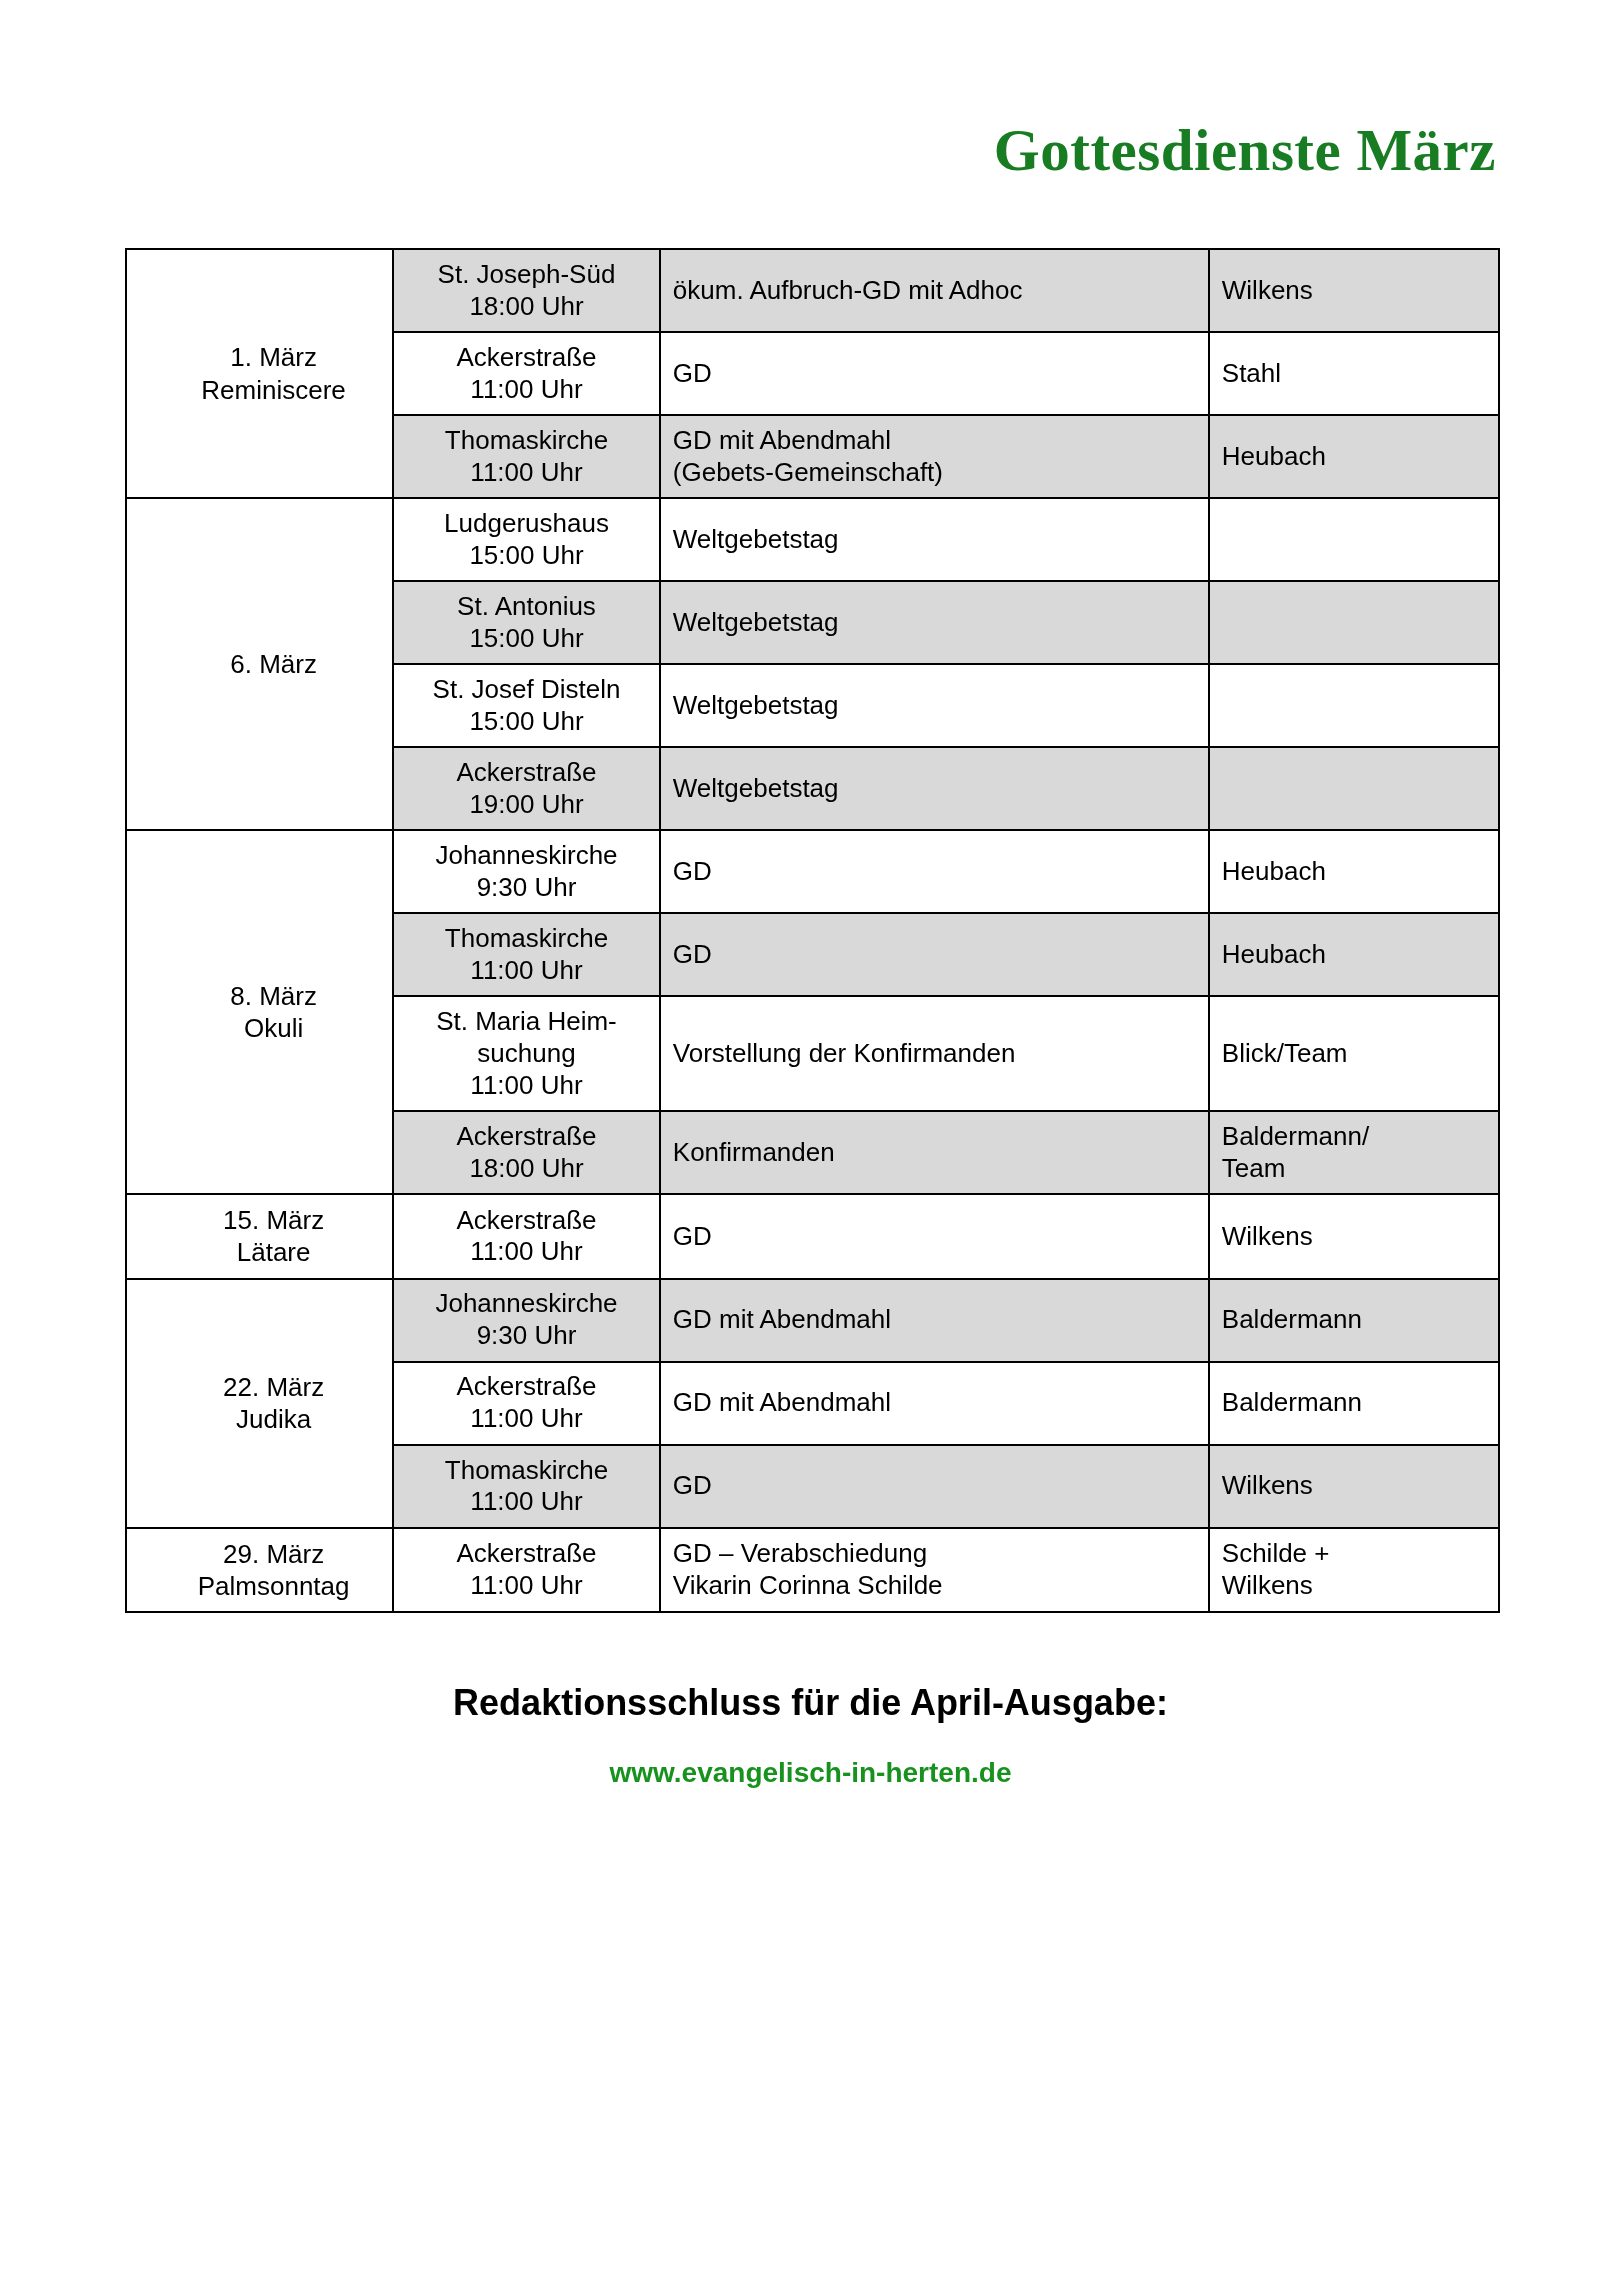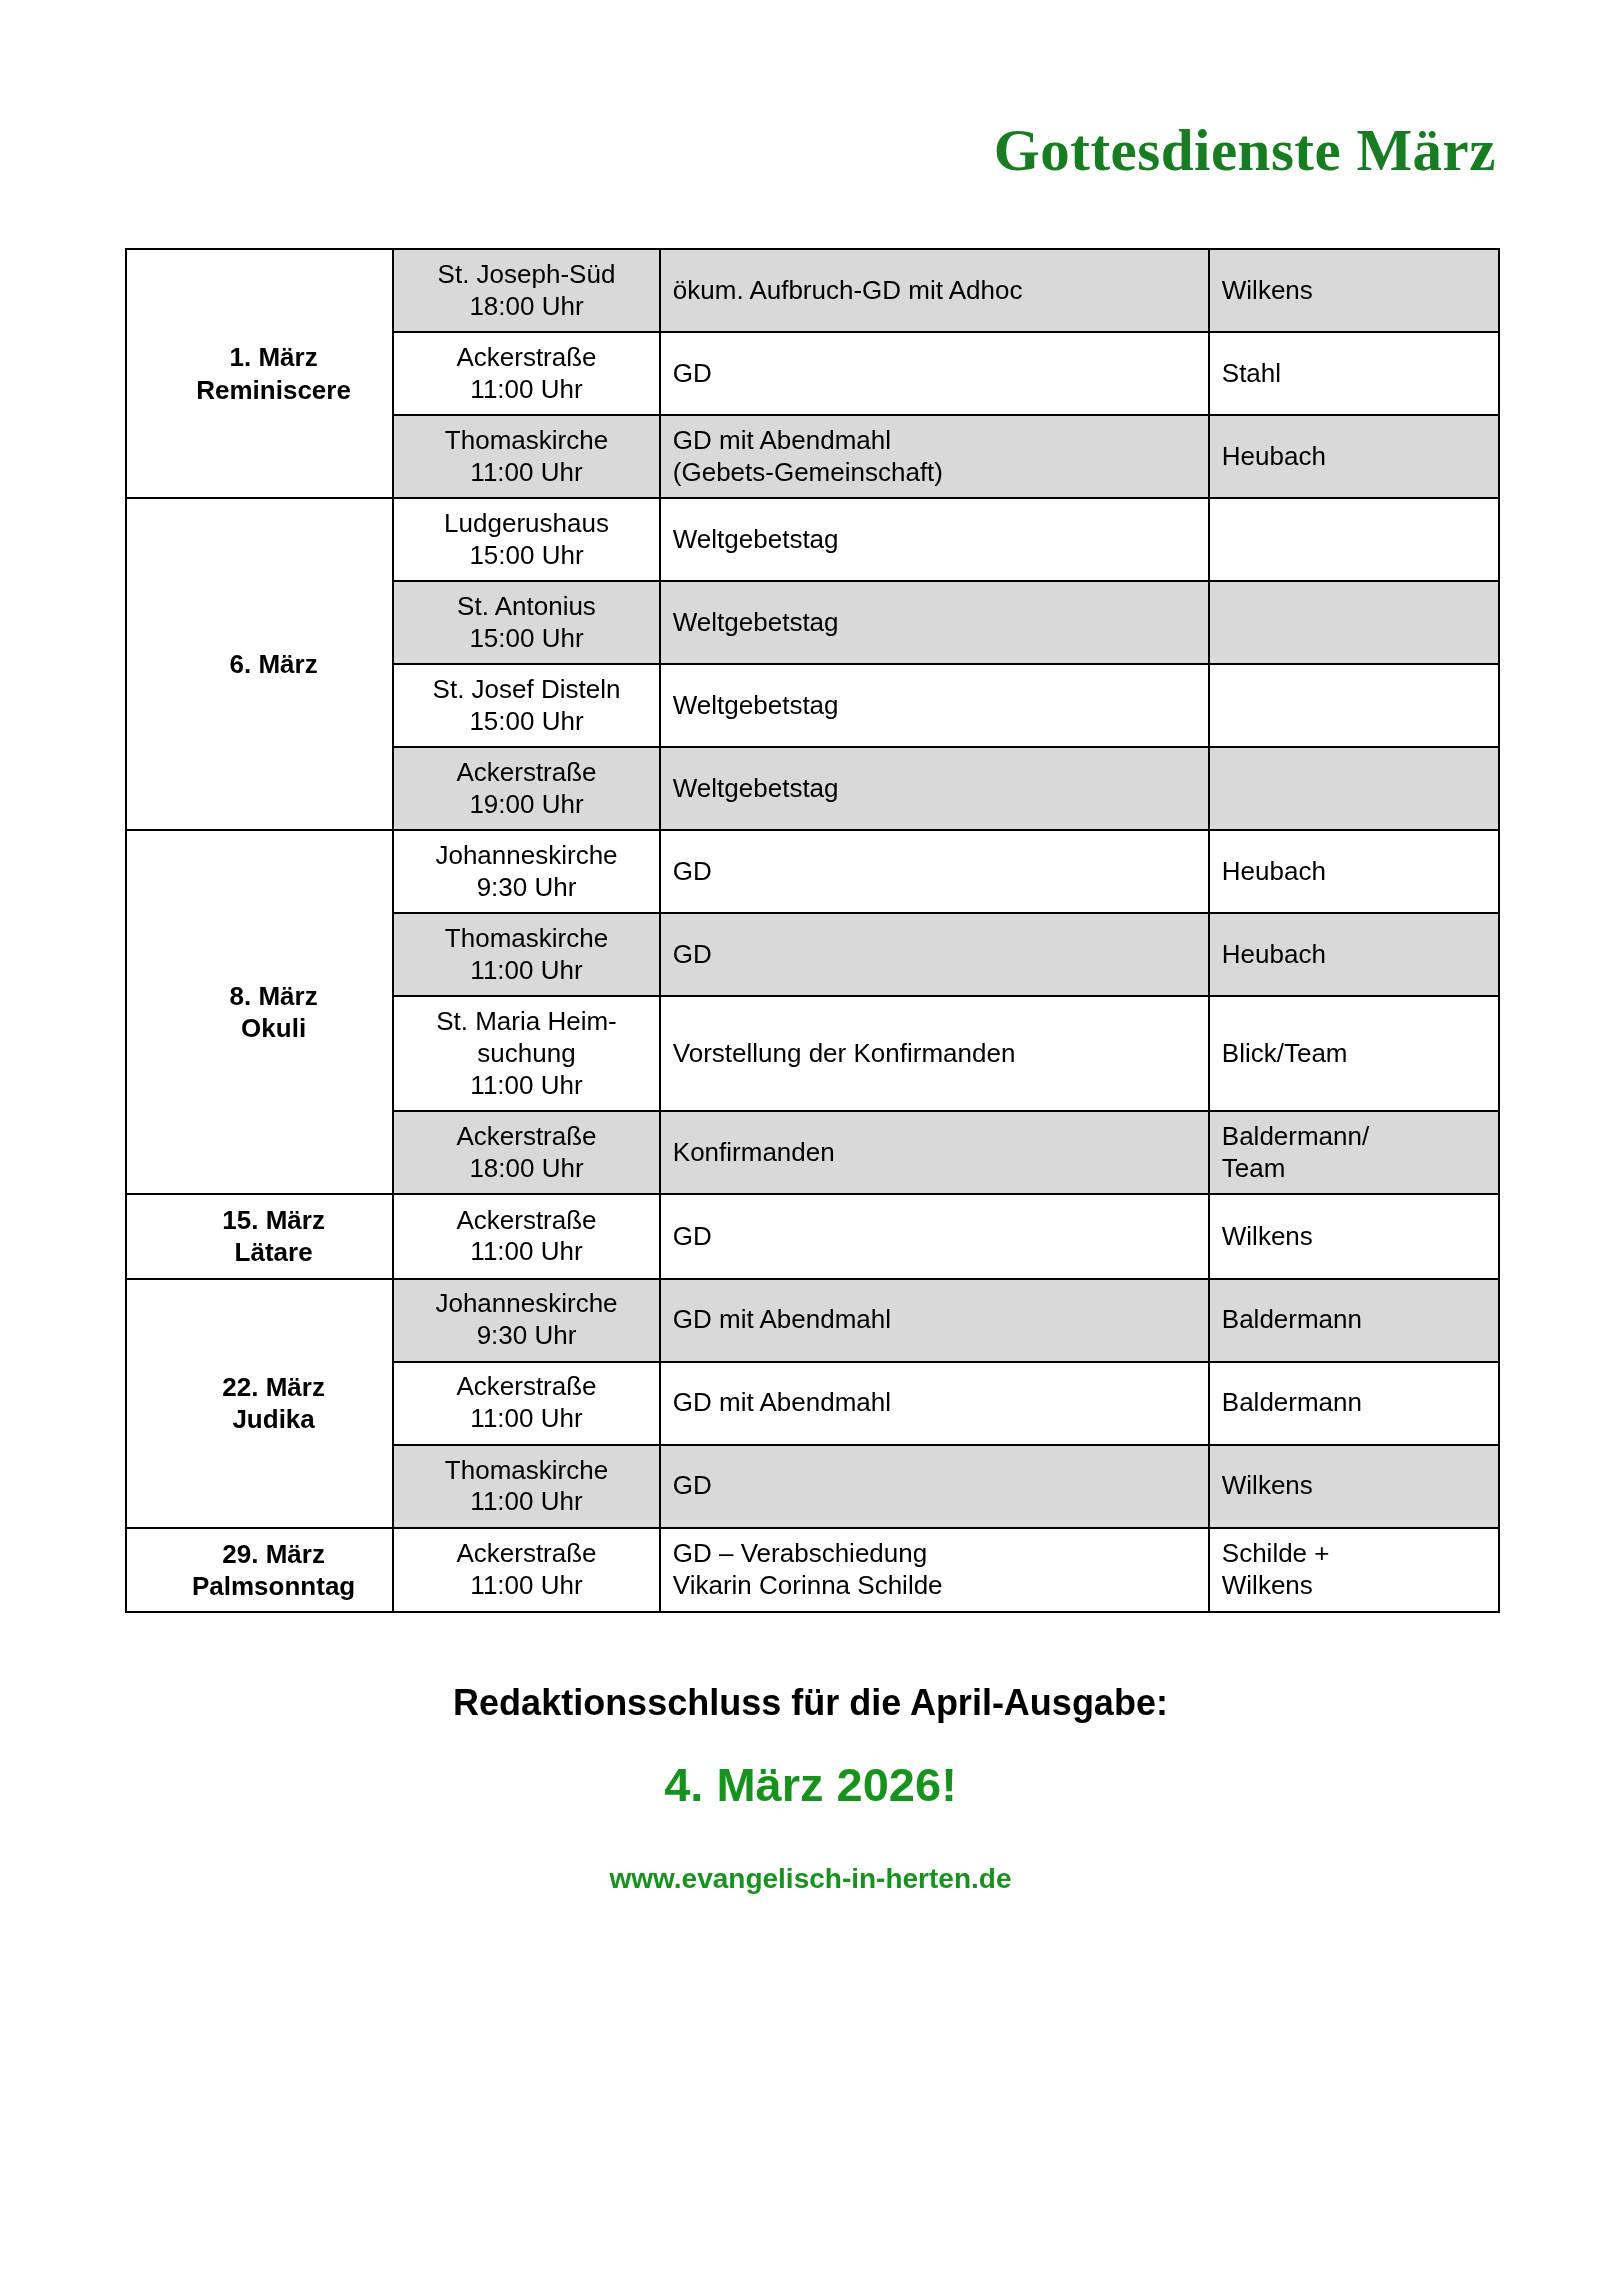--- a/index.html
+++ b/index.html
@@ -47,21 +47,21 @@
     padding: 8.8px 11.8px;
     line-height: 1.22;
   }
   .col-date   { width: 267px; }
   .col-place  { width: 267px; }
   .col-desc   { width: 549px; }
   .col-person { width: 290px; }
 
   .date-cell {
     text-align: center;
-    font-weight: bold;
+    font-weight: normal;
     line-height: 1.25;
     padding-left: 40px;
   }
   .place-cell {
     text-align: center;
     line-height: 1.22;
   }
   .desc-cell {
     text-align: left;
     line-height: 1.22;
@@ -310,18 +310,17 @@
           </td>
           <td>
             <div class="cell-pad person-cell">Schilde +<br>Wilkens</div>
           </td>
         </tr>
       </tbody>
   </table>
 
   <div class="footer">
     <p class="line-bold">Redaktionsschluss für die April-Ausgabe:</p>
-    <p class="line-green">4. März 2026!</p>
     <p class="line-url">www.evangelisch-in-herten.de</p>
   </div>
 
 </div>
 
 
 </body></html>

